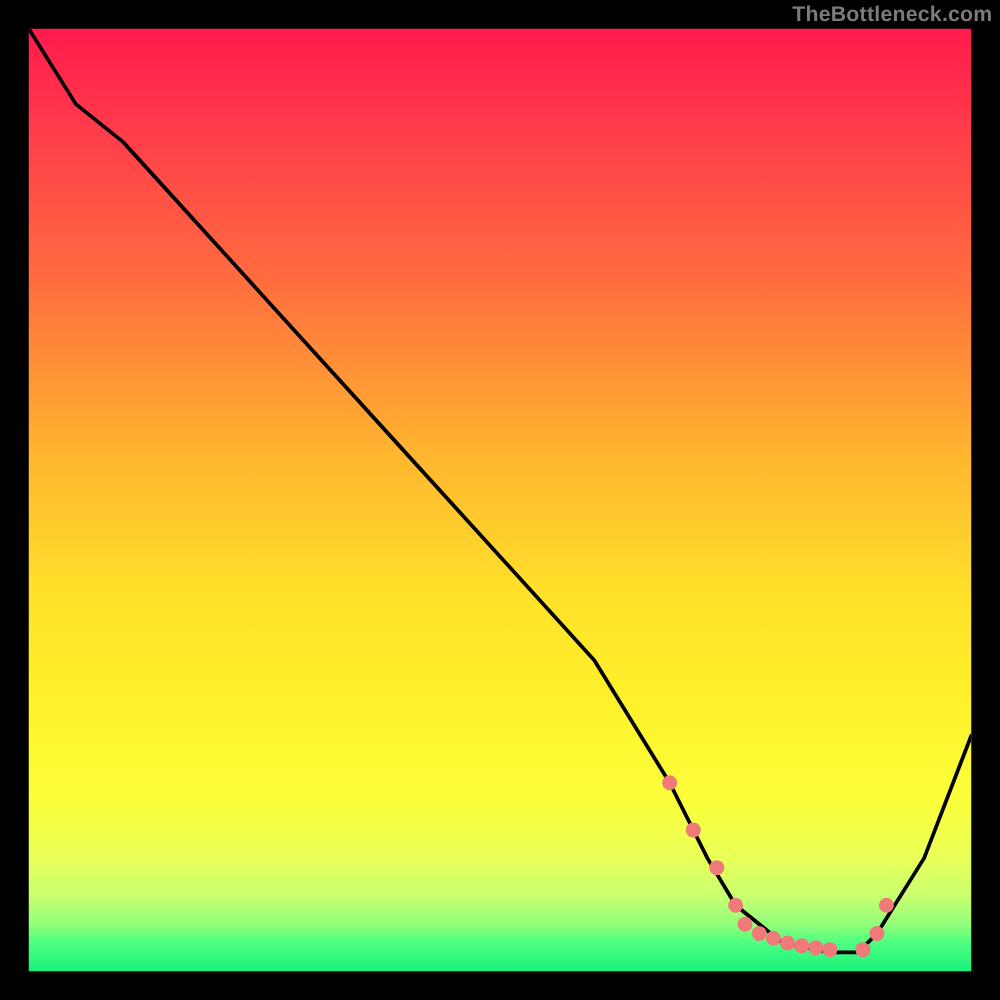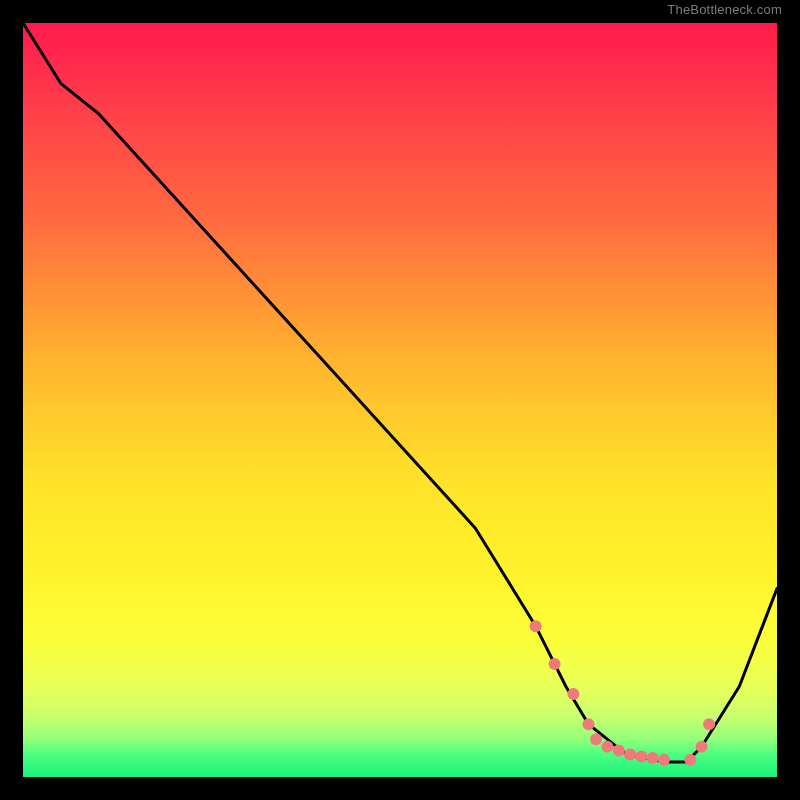--- a/index.html
+++ b/index.html
@@ -40,24 +40,24 @@
   }
   .curve-svg {
     position: absolute;
     inset: 0;
     width: 754px;
     height: 754px;
   }
   .watermark {
     position: absolute;
     top: 2px;
-    right: 18px;
+    right: 6px;
     color: #7b7b7b;
-    font-size: 13px;
-    font-weight: 400;
+    font-size: 17px;
+    font-weight: 700;
     letter-spacing: 0.2px;
   }
 </style>
 </head>
 <body>
 
 <div class="chart-frame">
   <div class="gradient-bg"></div>
   <svg class="curve-svg" viewBox="0 0 754 754" preserveAspectRatio="none">
     <g id="curve-layer">

